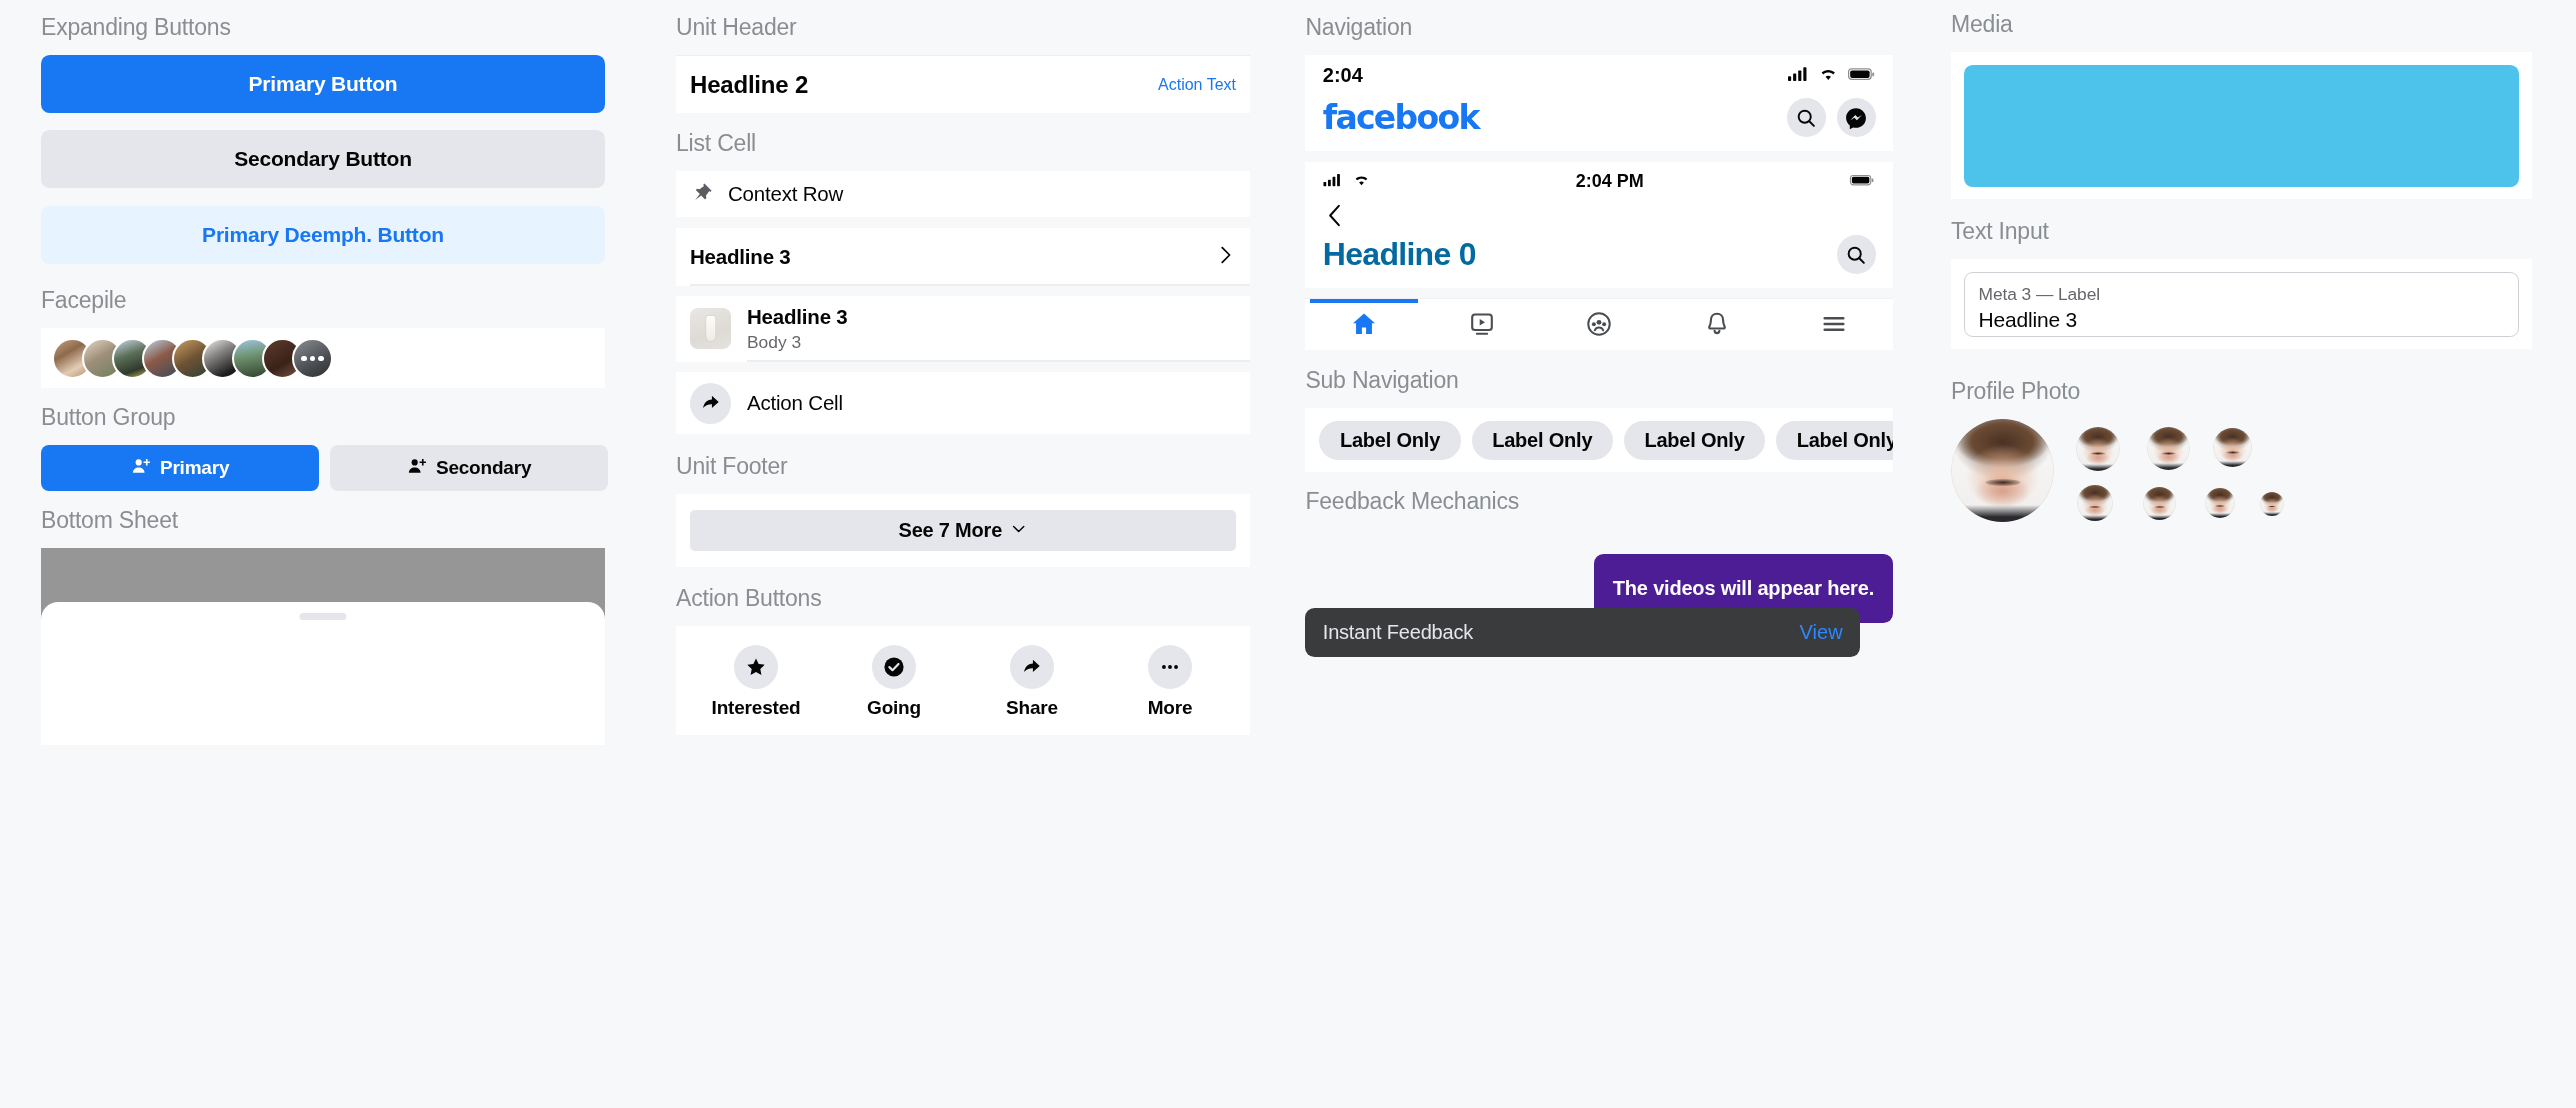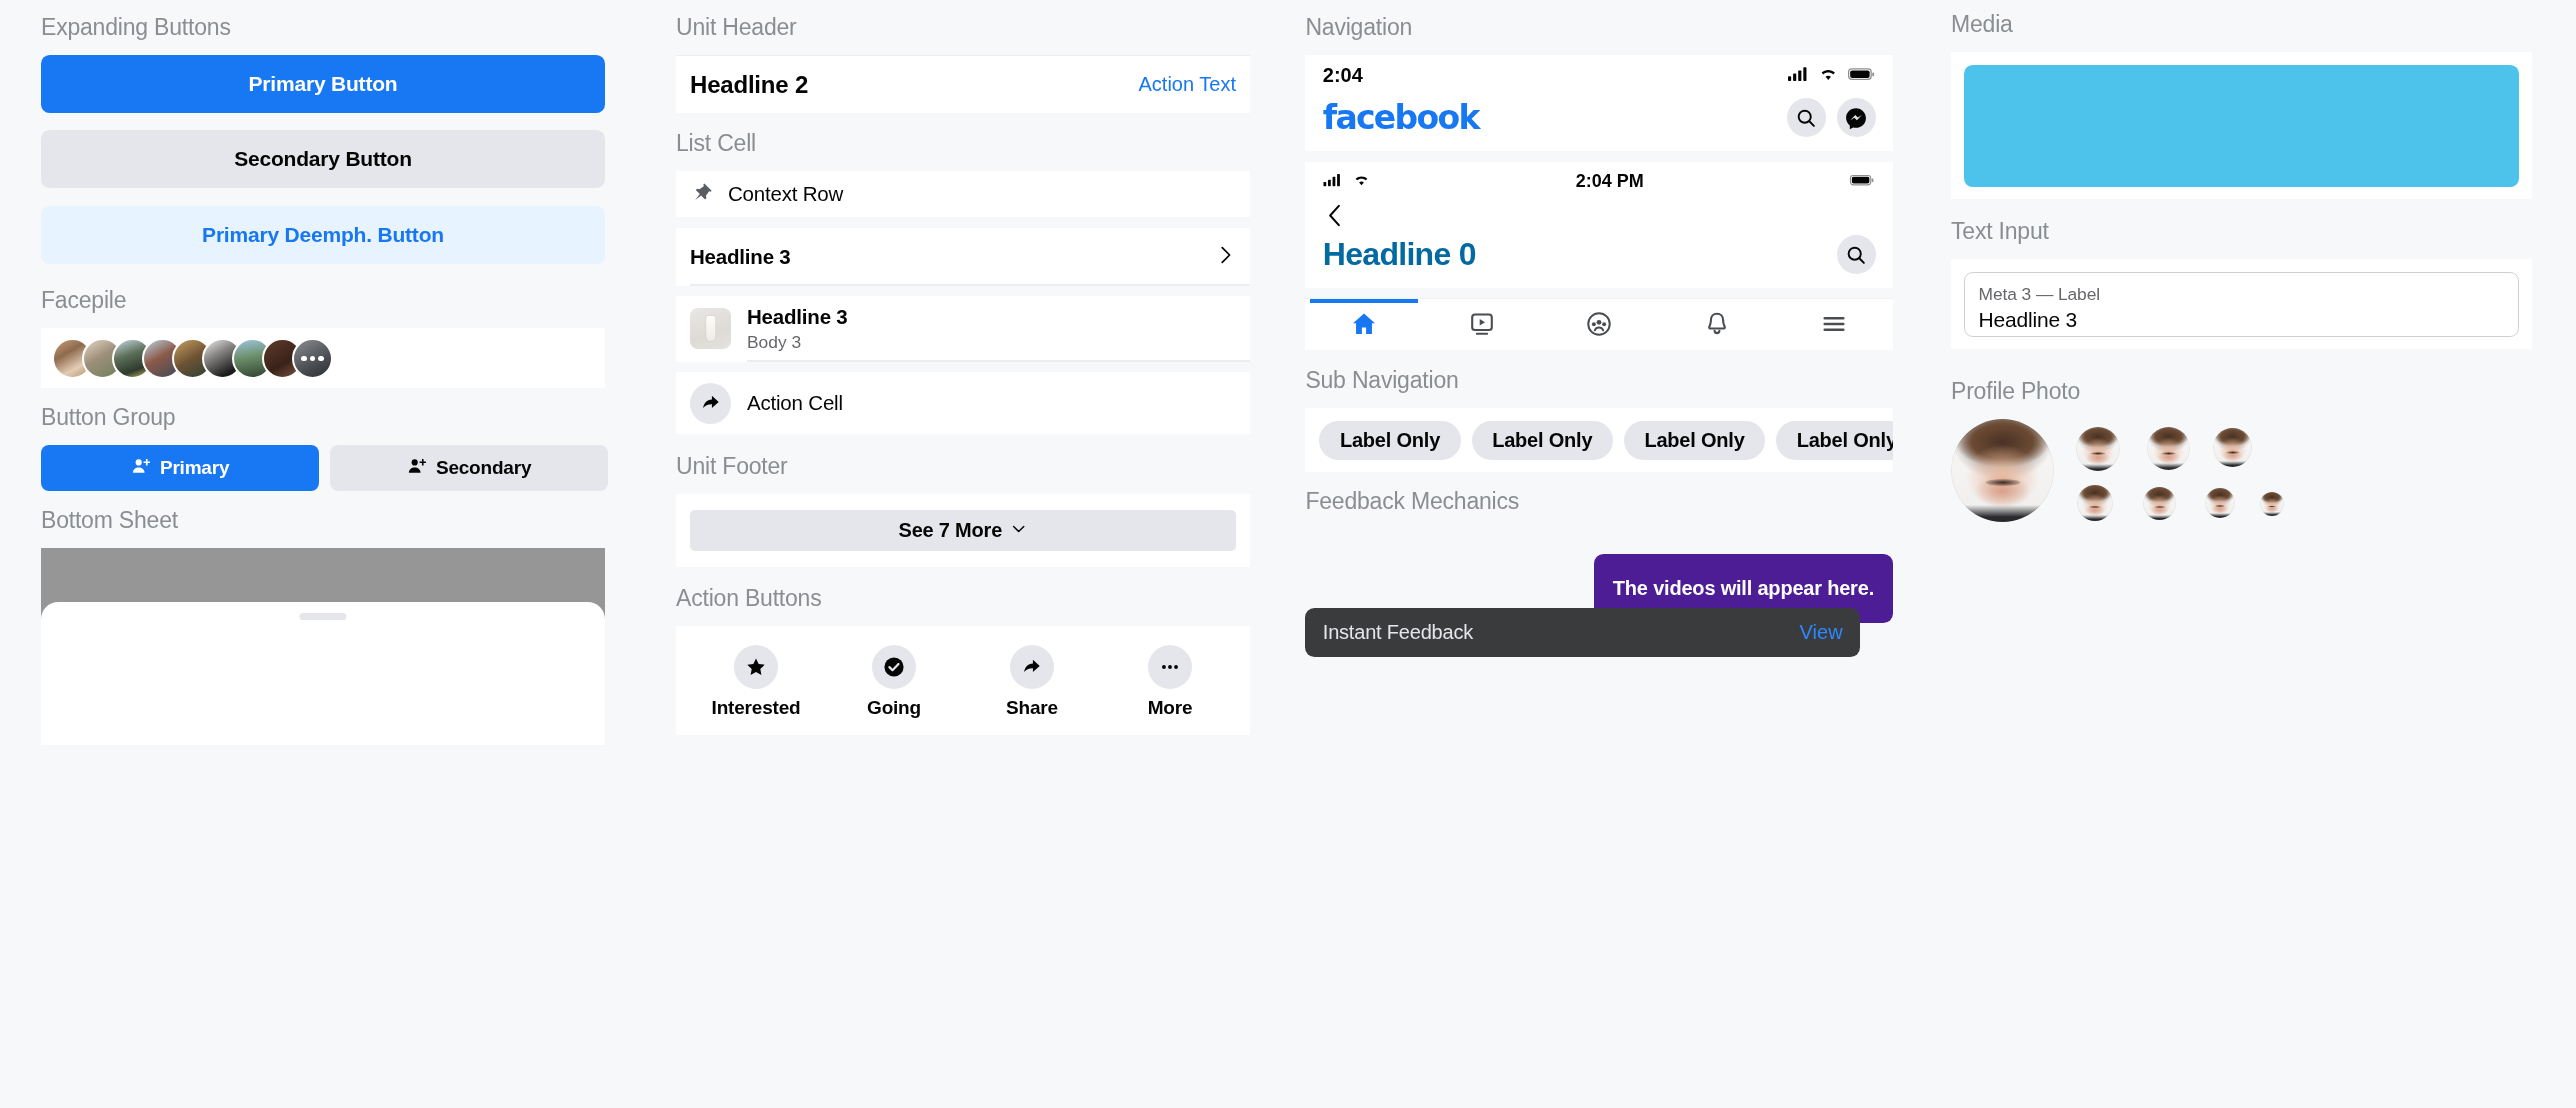--- a/index.html
+++ b/index.html
@@ -82,21 +82,21 @@
     position: absolute; top: 11px; left: 50%; transform: translateX(-50%);
     width: 47px; height: 7px; border-radius: 4px; background: #e4e6eb;
   }
 
   
   .unit-header {
     height: 58px; display: flex; align-items: center; justify-content: space-between;
     padding: 0 14px; border-top: 1.6px solid #eceef0;
   }
   .unit-header .h2 { font-size: 24px; font-weight: 700; color: #050505; letter-spacing:-0.2px; }
-  .unit-header .action { font-size: 20px; color: #1877f2; cursor: pointer; }
+  .unit-header .action { font-size: 16px; color: #1877f2; cursor: pointer; }
 
   
   .lc { background: #fff; display: flex; align-items: center; padding: 0 14px; position: relative; }
   .lc + .lc { margin-top: 10.3px; }
   .lc.context { height: 46px; gap: 14px; }
   .lc.chevron { height: 58px; justify-content: space-between; }
   .lc.media { height: 66px; gap: 16px; }
   .lc.action { height: 62px; gap: 16px; }
   .lc .title { font-size: 20.5px; color: #050505; letter-spacing:-0.2px; }
   .lc .title.b { font-weight: 700; }

